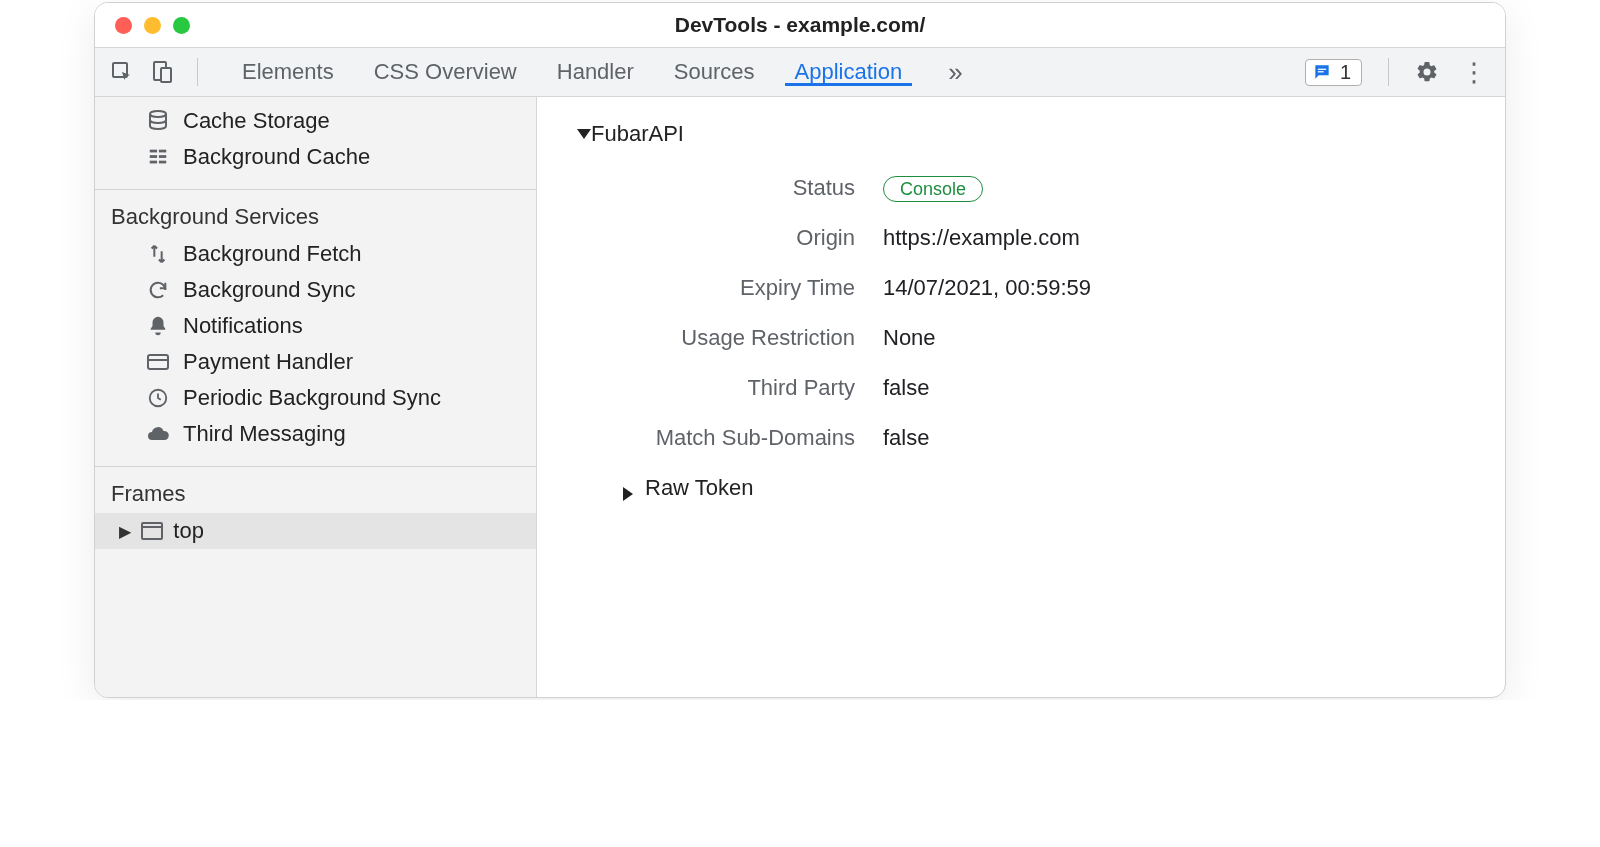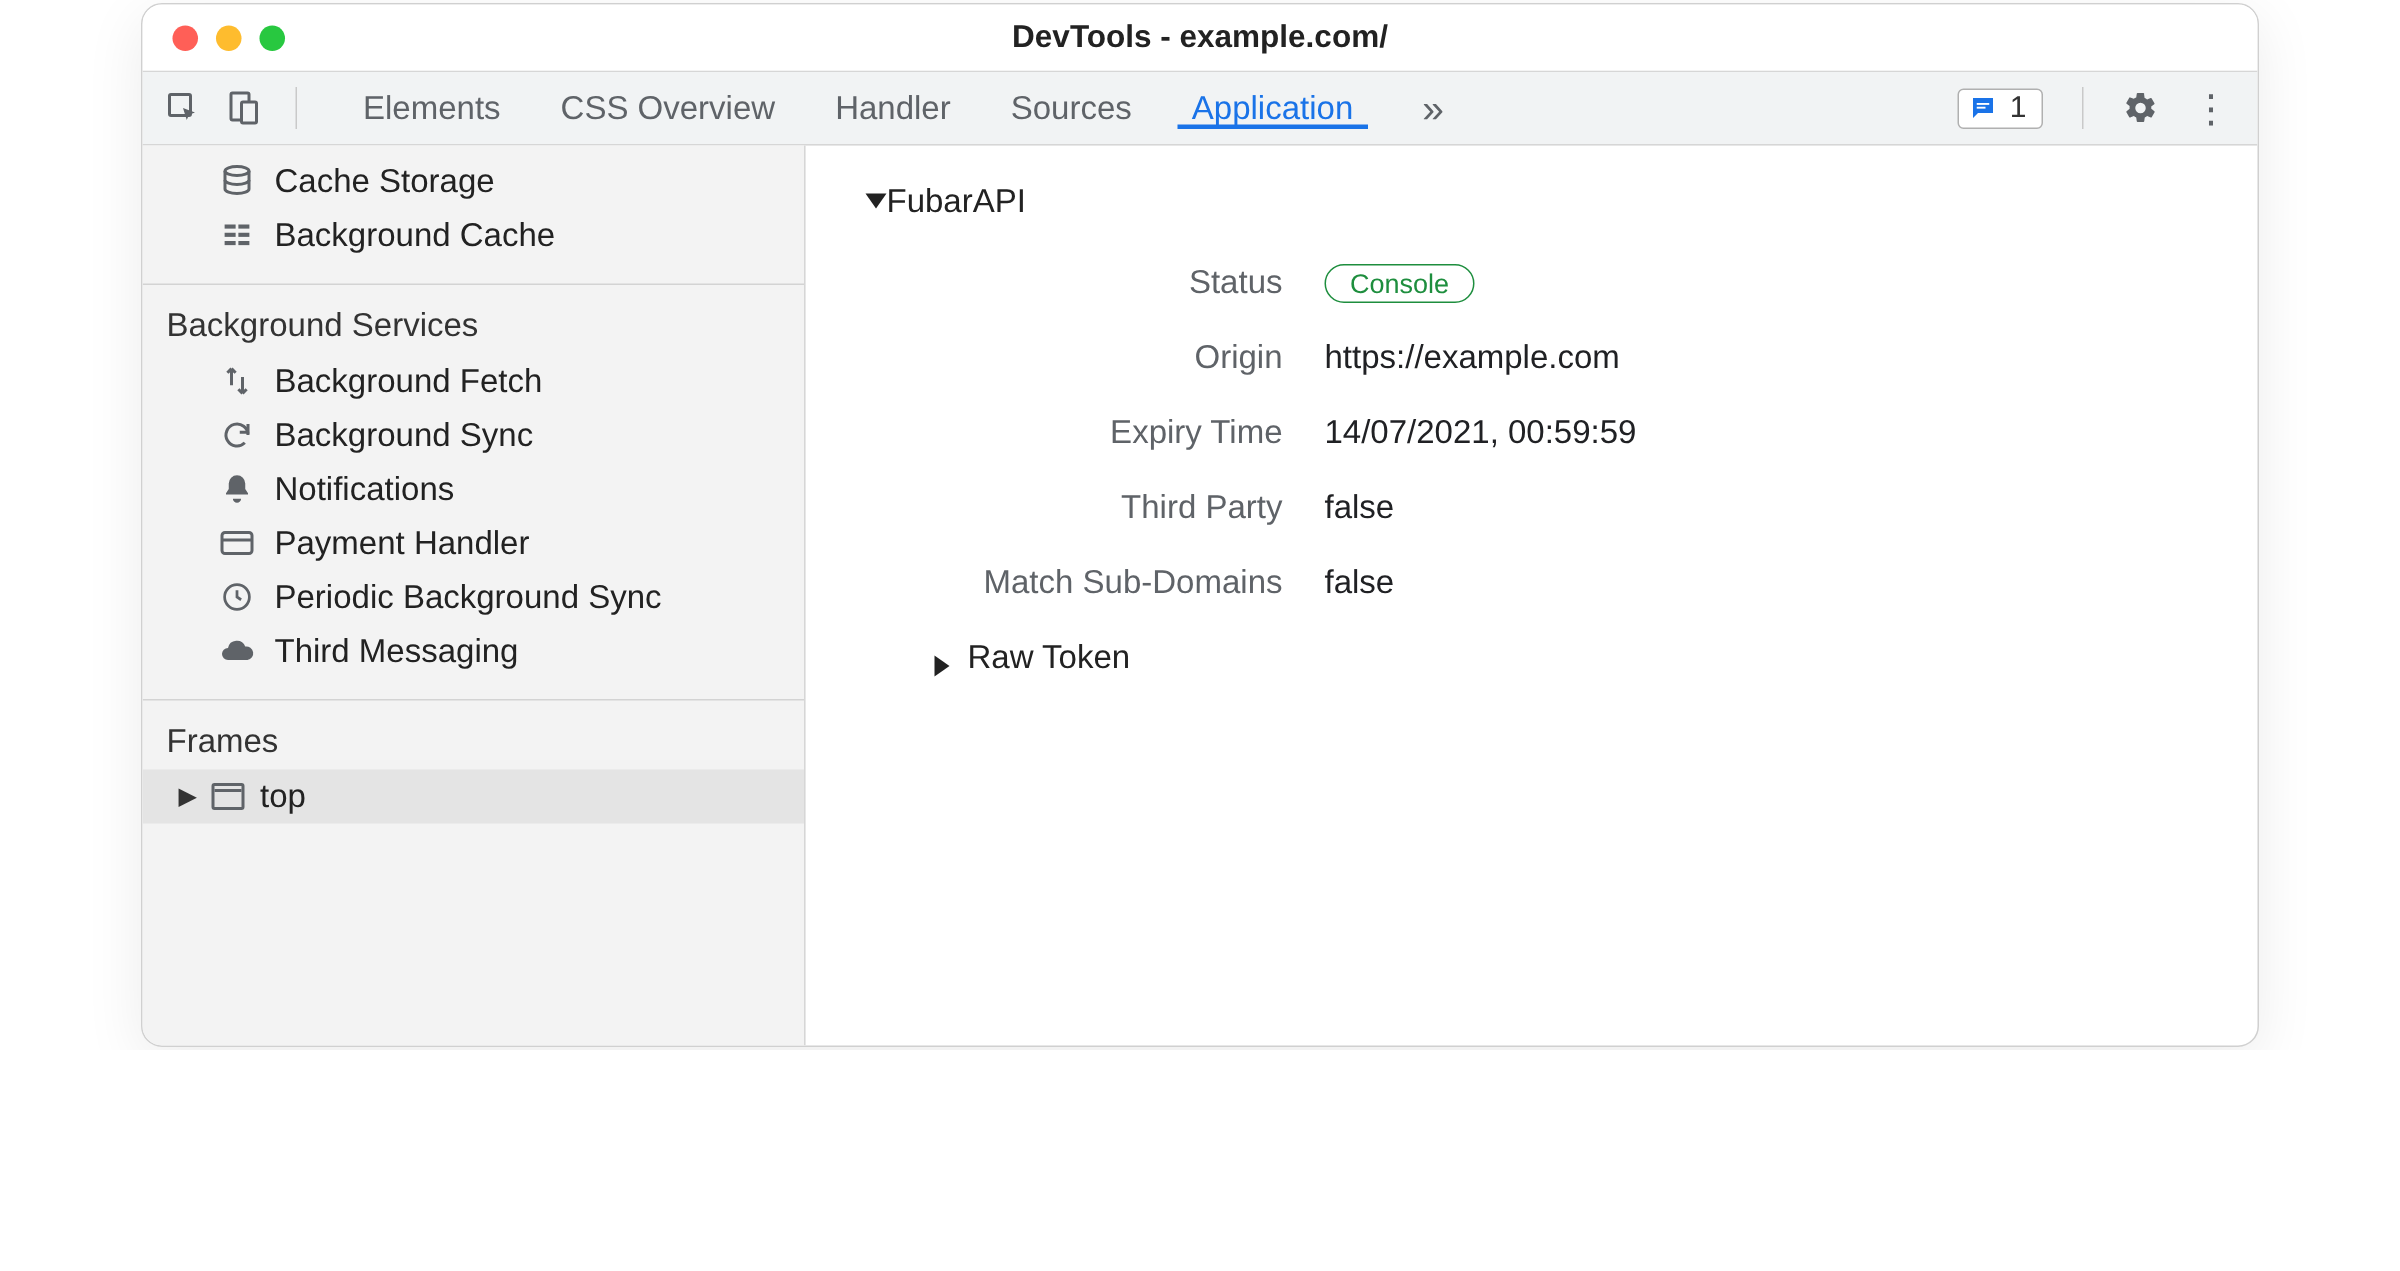--- a/index.html
+++ b/index.html
@@ -412,20 +412,24 @@
         </div>
         <div class="details-row">
           <div class="details-label">Origin</div>
           <div class="details-value">https://example.com</div>
         </div>
         <div class="details-row">
           <div class="details-label">Expiry Time</div>
           <div class="details-value">14/07/2021, 00:59:59</div>
         </div>
         <div class="details-row">
+          <div class="details-label">Usage Restriction</div>
+          <div class="details-value">None</div>
+        </div>
+        <div class="details-row">
           <div class="details-label">Third Party</div>
           <div class="details-value">false</div>
         </div>
         <div class="details-row">
           <div class="details-label">Match Sub-Domains</div>
           <div class="details-value">false</div>
         </div>
       </div>
 
       <div class="raw-token">

